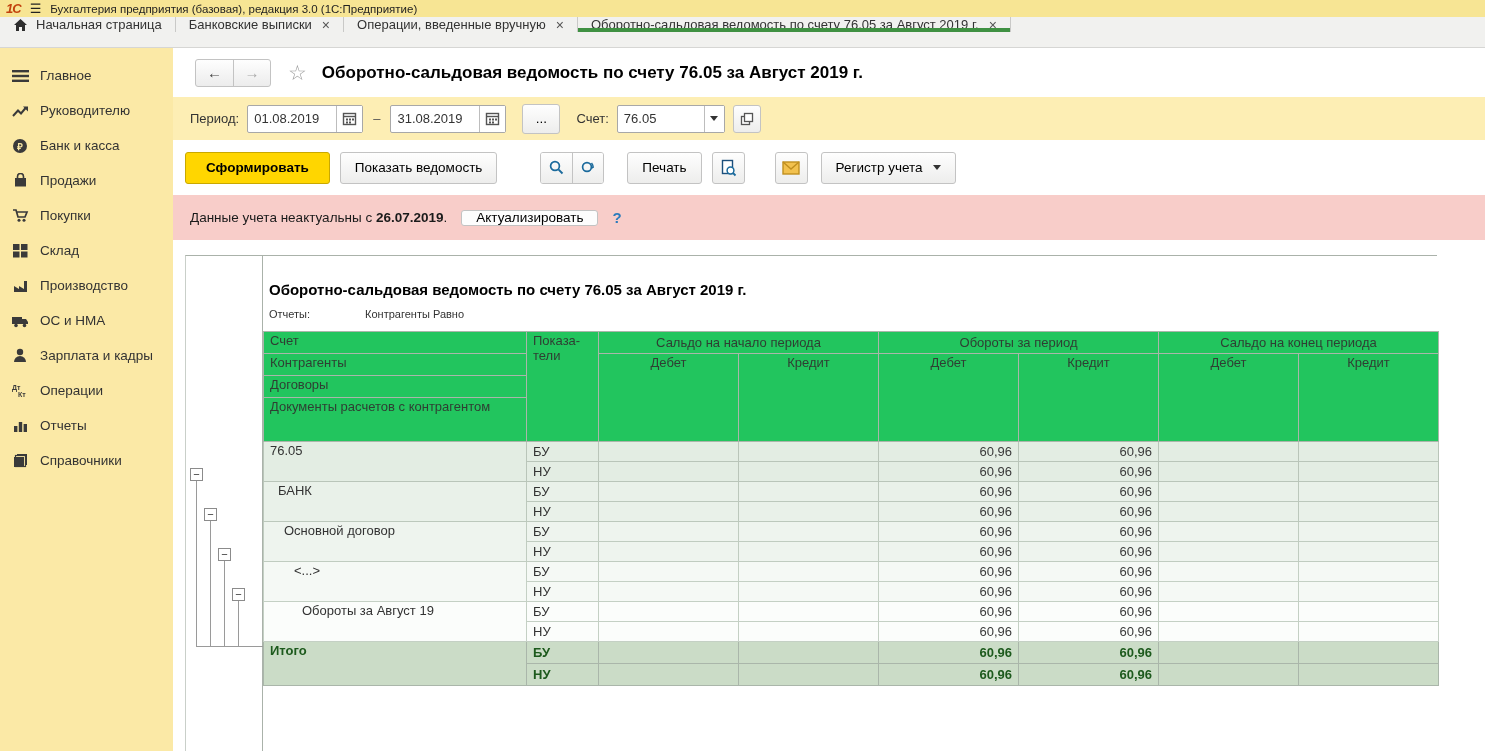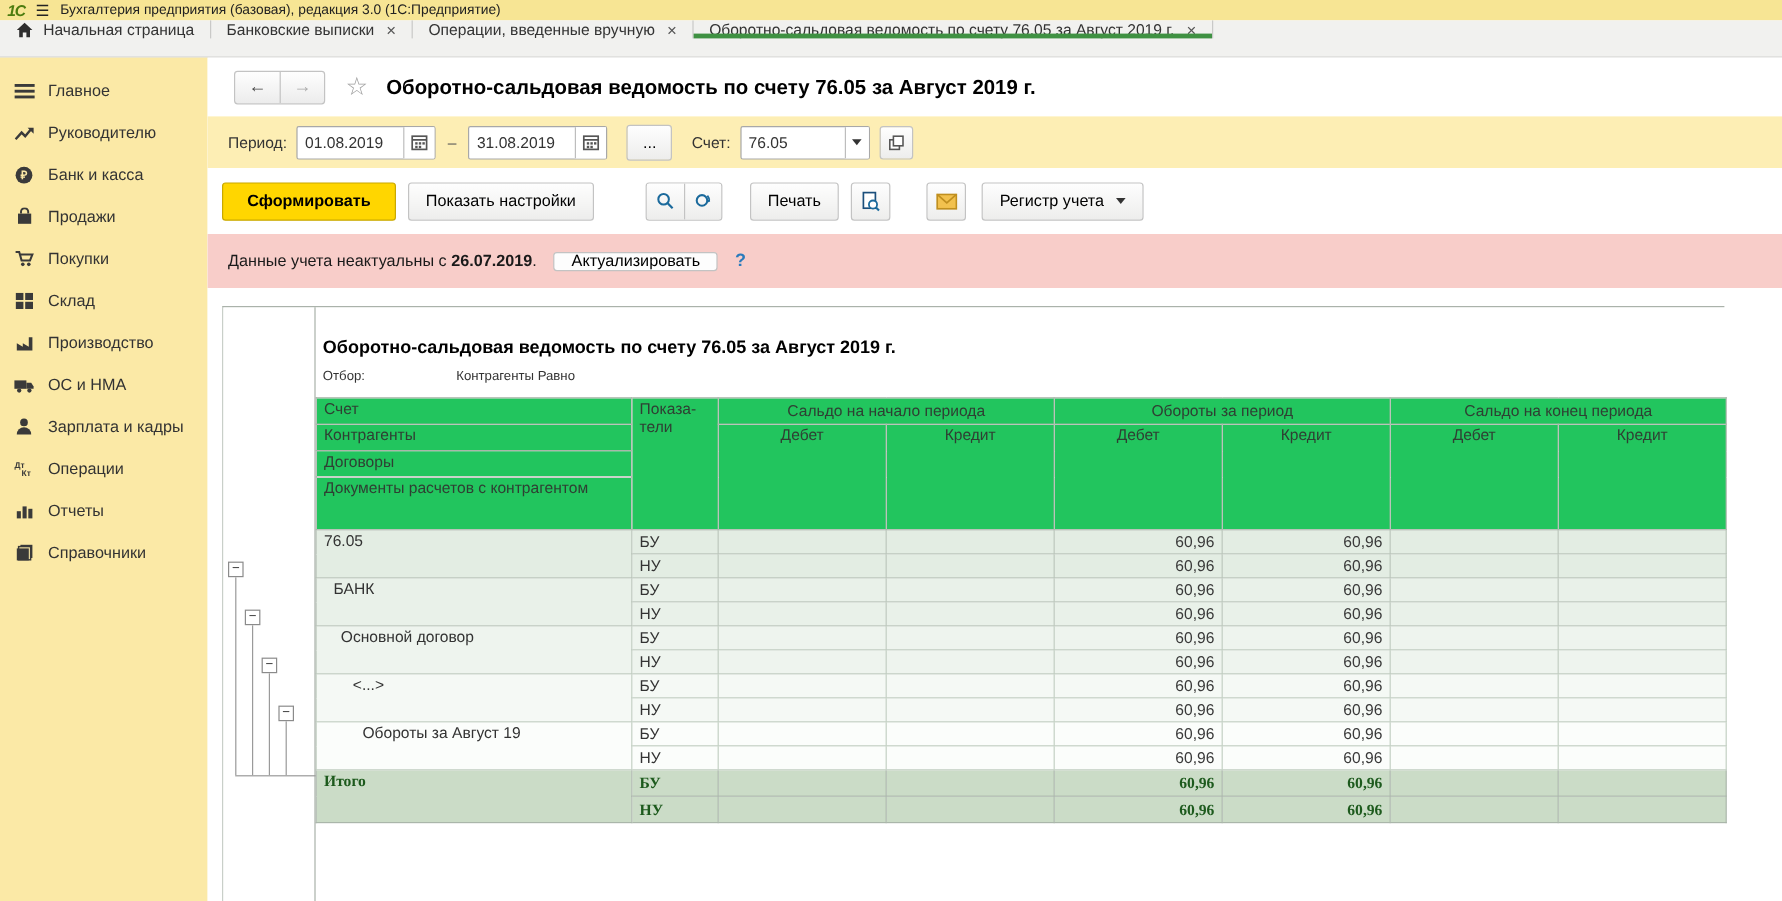--- a/index.html
+++ b/index.html
@@ -1,21 +1,21 @@
 <!DOCTYPE html>
 <html><head>
 <meta charset="utf-8">
 <style>
   * { box-sizing: border-box; }
   html,body { margin:0; padding:0; background:#fff; }
   body { width:1485px; height:751px; font-family:"Liberation Sans",sans-serif; overflow:hidden; }
 
   
   .titlebar { height:17px; background:#f7e594; display:flex; align-items:center; gap:9px; padding:0 6px; font-size:11.5px; color:#222; }
-  .logo-1c { color:#4d7c0f; font-weight:bold; font-size:13px; font-style:italic; letter-spacing:-1px; line-height:15px; }
+  .logo-1c { color:#c2410c; font-weight:bold; font-size:13px; font-style:italic; letter-spacing:-1px; line-height:15px; }
   .hamburger-sm { font-size:13px; color:#222; line-height:15px; cursor:default; }
 
   
   .tabbar { height:31px; background:#f1f1ef; border-bottom:1px solid #d6d6d4; display:flex; align-items:flex-start; }
   .tab { display:flex; align-items:center; gap:8px; padding:0 13px; font-size:13px; color:#333; border-right:1px solid #c9c9c7; position:relative; cursor:default; white-space:nowrap; }
   .tab.active::after { content:''; position:absolute; left:0; right:0; bottom:0; height:4px; background:#3f9142; }
   .tab-close { color:#555; font-size:14px; line-height:14px; margin-left:2px; }
   .tab .icon svg { display:block; }
 
   
@@ -62,30 +62,30 @@
   .report-wrap { position:relative; margin:15px 0 0 12px; width:1252px; height:496px; border-top:1px solid #aab2aa; border-left:1px solid #c9cfc9; display:flex; }
   .gutter { width:77px; flex:none; border-right:1px solid #aab2aa; position:relative; }
   .tree-box { position:absolute; width:13px; height:13px; border:1px solid #8b8b8b; background:#fff; color:#333; font-size:11px; line-height:11px; text-align:center; z-index:2; }
   .tree-line { position:absolute; width:1px; background:#9a9a9a; }
   .tree-hline { position:absolute; height:1px; background:#9a9a9a; }
   .freeze { position:absolute; background:#a9b0a9; z-index:-1; }
 
   .report-body { width:1175px; }
   .rep-title { font-size:15px; font-weight:bold; color:#000; padding:24px 0 0 6px; line-height:20px; }
   .rep-filter { display:flex; font-size:11px; color:#333; margin-top:6px; padding-left:6px; height:16px; align-items:center; }
-  .rep-filter .fv { margin-left:76px; }
+  .rep-filter .fv { margin-left:55px; }
 
   table.rep { border-collapse:collapse; table-layout:fixed; width:1175px; margin-top:9px; font-size:13px; }
   table.rep th, table.rep td { border:1px solid #aab6aa; padding:1px 6px; font-weight:normal; overflow:hidden; }
   table.rep th { background:#22c55e; color:#2f3f33; text-align:left; vertical-align:top; }
   table.rep th.grp { text-align:center; vertical-align:middle; }
   table.rep th.sub { text-align:center; }
   table.rep th.ind-h { white-space:pre-line; }
   tr.hr1 { height:22px; } tr.hr2 { height:22px; } tr.hr3 { height:22px; } tr.hr4 { height:44px; }
-  tr.data { height:20px; } tr.total { height:22px;font-family:Liberation Serif, serif; }
+  tr.data { height:20px; } tr.total { height:22px; }
   td.cell-label { vertical-align:top; color:#333; }
   td.cell-ind { color:#333; padding-left:4px; }
   td.num { text-align:right; padding-right:8px; color:#3a3a3a; }
   tr.lvl1 td { background:#e3ede3; border-color:#b9c5b9; }
   tr.lvl2 td { background:#e9f1e9; border-color:#bcc8bc; }
   tr.lvl3 td { background:#eef4ee; border-color:#c0ccc0; }
   tr.lvl4 td { background:#f5f9f5; border-color:#c4d0c4; }
   tr.lvl5 td { background:#fbfdfb; border-color:#c4d0c4; }
   tr.total td { background:#cbdcc7; border-color:#aab6aa; font-weight:bold; }
   tr.total td.cell-label, tr.total td.cell-ind, tr.total td.num { color:#1d5a1d; }
@@ -295,21 +295,21 @@
       <span class="ibtn-single" style="height:28px;width:28px;">
         <svg width="14" height="14" viewBox="0 0 14 14">
             <rect x="1.5" y="4.5" width="8" height="8" fill="#fff" stroke="#555" stroke-width="1.3"></rect>
             <rect x="4.5" y="1.5" width="8" height="8" fill="#fff" stroke="#555" stroke-width="1.3"></rect>
           </svg>
       </span>
     </div>
 
     <div class="buttonsrow">
       <button class="btn btn-primary">Сформировать</button>
-      <button class="btn" style="margin-left:10px;height:32px;">Показать настройки</button>
+      <button class="btn" style="margin-left:10px;height:32px;">Показать ведомость</button>
       <span class="btn-group" style="margin-left:43px;">
         <span class="ibtn">
           <svg width="17" height="17" viewBox="0 0 17 17">
               <circle cx="7" cy="7" r="4.4" fill="none" stroke="#1b6a9c" stroke-width="1.7"></circle>
               <line x1="10.4" y1="10.4" x2="14.5" y2="14.5" stroke="#1b6a9c" stroke-width="1.9"></line>
             </svg>
         </span>
         <span class="ibtn">
           <svg width="18" height="17" viewBox="0 0 18 17">
               <circle cx="8" cy="8" r="4.4" fill="none" stroke="#1b6a9c" stroke-width="1.7"></circle>
@@ -360,21 +360,21 @@
           <div class="tree-line" style="left: 38px; top: 305px; height: 85px;"></div>
           <div class="tree-box" style="left: 32px; top: 292px;">−</div>
           <div class="tree-line" style="left: 52px; top: 345px; height: 45px;"></div>
           <div class="tree-box" style="left: 46px; top: 332px;">−</div>
           <div class="tree-hline" style="left: 10px; top: 390px; width: 67px;"></div>
         </div>
 
       <div class="report-body">
         <div class="rep-title">Оборотно-сальдовая ведомость по счету 76.05 за Август 2019 г.</div>
         <div class="rep-filter">
-          <span>Отбор:</span>
+          <span>Отчеты:</span>
           <span class="fv">Контрагенты Равно</span>
         </div>
 
         <table class="rep">
           <colgroup>
             <col style="width:263px;">
               <col style="width:72px;">
             <col style="width:140px;">
               <col style="width:140px;">
             <col style="width:140px;">

